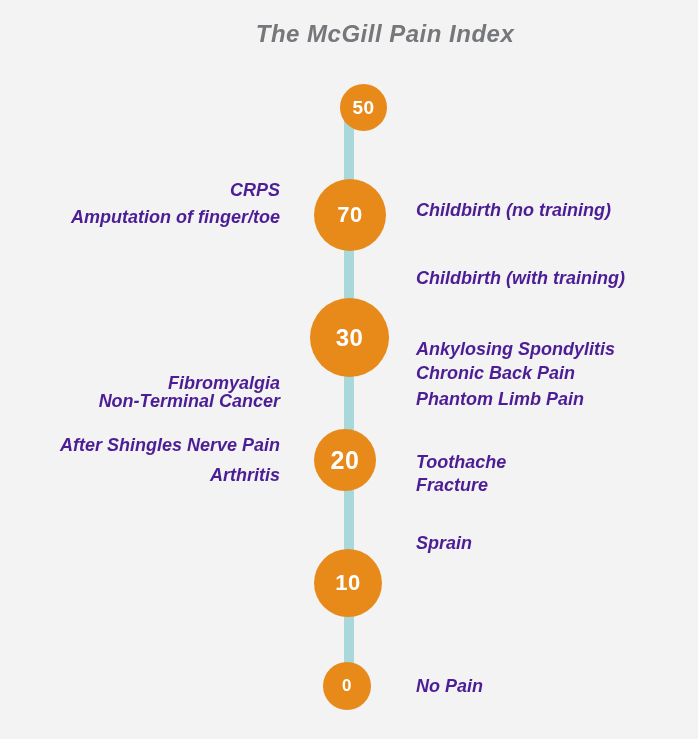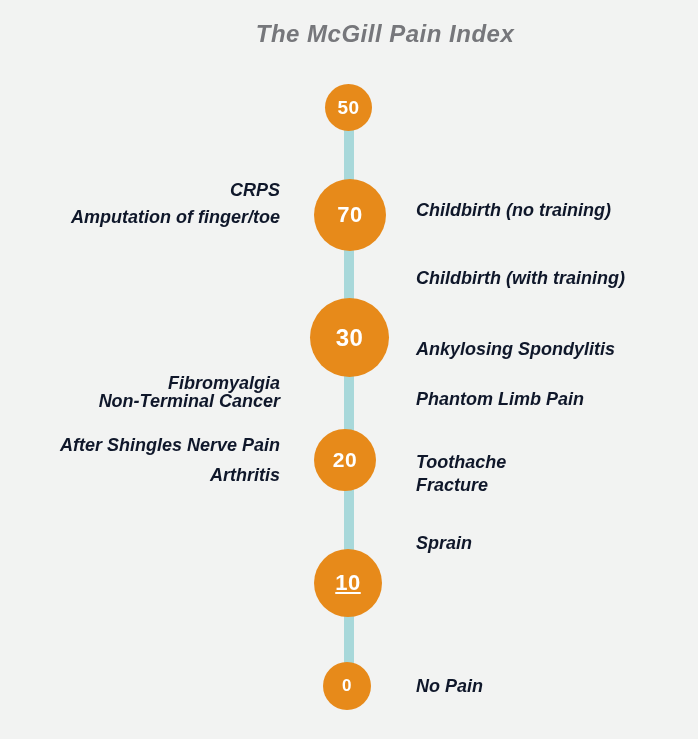--- a/index.html
+++ b/index.html
@@ -48,65 +48,66 @@
     color: #FFFFFF;
     font-weight: bold;
     letter-spacing: 0.5px;
     z-index: 2;
   }
   .lbl {
     position: absolute;
     font-size: 18px;
     font-style: italic;
     font-weight: 600;
-    color: #0f172a;
+    color: #4c1d95;
     line-height: 22px;
     white-space: nowrap;
     z-index: 3;
   }
   .lbl.left  { right: 418px; text-align: right; }
   .lbl.right { left: 416px; text-align: right; }
 </style>
 </head>
 <body>
 
 <div class="canvas">
 
   <h1 class="title">The McGill Pain Index</h1>
 
   <div class="scale-line"></div>
 
-  <div class="node" style="left:325px; top:84px;  width:47px; height:47px; font-size:19px;">
+  <div class="node" style="left:340px; top:84px;  width:47px; height:47px; font-size:19px;">
     <span>50</span>
   </div>
   <div class="node" style="left:314px; top:179px; width:72px; height:72px; font-size:22px;">
     <span>70</span>
   </div>
   <div class="node" style="left:310px; top:298px; width:79px; height:79px; font-size:24px;">
     <span>30</span>
   </div>
-  <div class="node" style="left:314px; top:429px; width:62px; height:62px; font-size:21px;">
+  <div class="node" style="left:314px; top:429px; width:62px; height:62px; font-size:25px;">
     <span>20</span>
   </div>
-  <div class="node" style="left:314px; top:549px; width:68px; height:68px; font-size:22px;text-decoration:underline;">
+  <div class="node" style="left:314px; top:549px; width:68px; height:68px; font-size:22px;">
     <span>10</span>
   </div>
   <div class="node" style="left:323px; top:662px; width:48px; height:48px; font-size:17px;">
     <span>0</span>
   </div>
 
   <div class="lbl left" style="top:179px;">CRPS</div>
   <div class="lbl left" style="top:206px;">Amputation of finger/toe</div>
   <div class="lbl left" style="top:335px;margin-top:37px;">Fibromyalgia</div>
   <div class="lbl left" style="top:390px;">Non-Terminal Cancer</div>
   <div class="lbl left" style="top:434px;">After Shingles Nerve Pain</div>
   <div class="lbl left" style="top:464px;">Arthritis</div>
 
   <div class="lbl right" style="top:199px;">Childbirth (no training)</div>
   <div class="lbl right" style="top:267px;">Childbirth (with training)</div>
   <div class="lbl right" style="top:331px;margin-top:7px;">Ankylosing Spondylitis</div>
+  <div class="lbl right" style="top:362px;">Chronic Back Pain</div>
   <div class="lbl right" style="top:388px;">Phantom Limb Pain</div>
   <div class="lbl right" style="top:451px;">Toothache</div>
   <div class="lbl right" style="top:474px;">Fracture</div>
   <div class="lbl right" style="top:532px;">Sprain</div>
   <div class="lbl right" style="top:675px;">No Pain</div>
 
 </div>
 
 </body></html>

